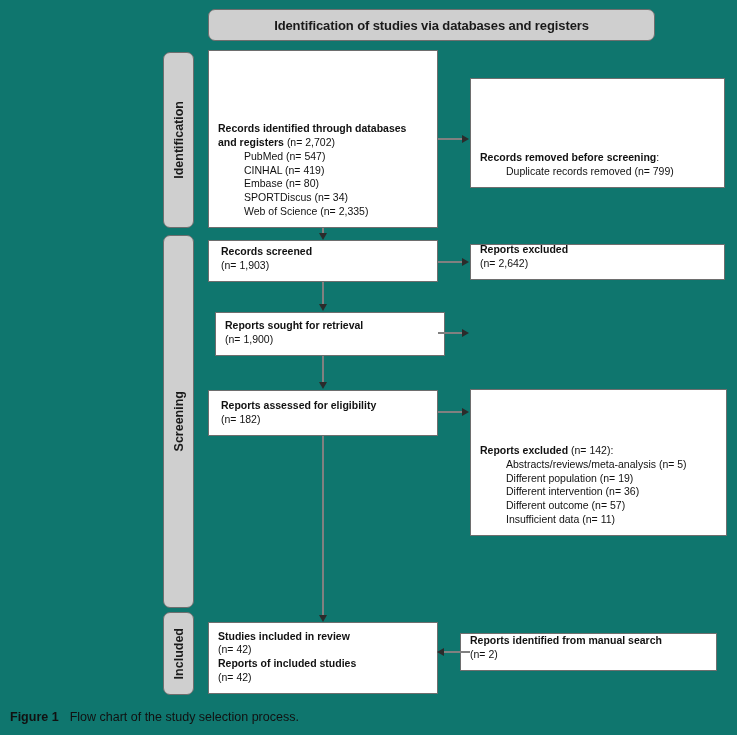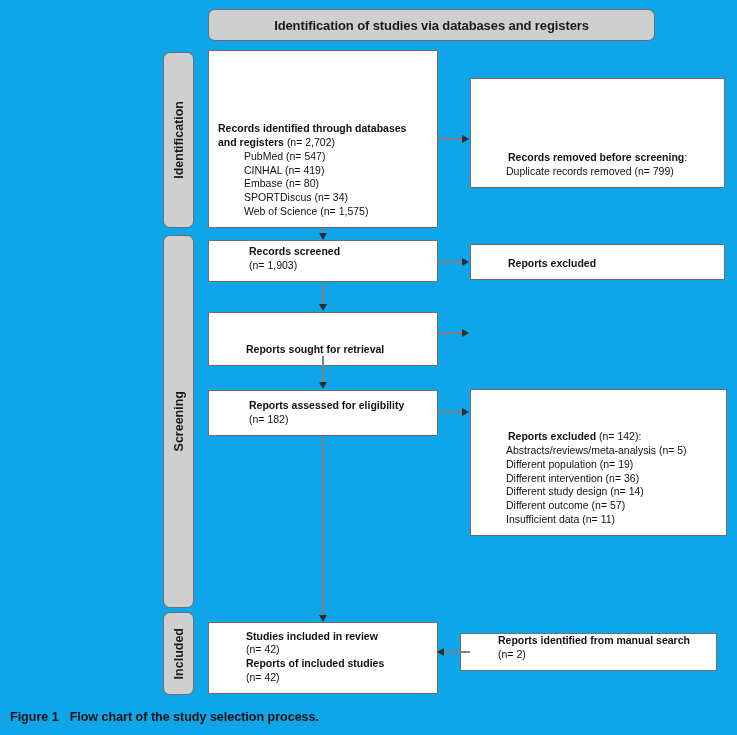--- a/index.html
+++ b/index.html
@@ -7,21 +7,21 @@
     margin: 0; padding: 0;
     width: 737px; height: 735px;
     background: #ffffff;
     font-family: "Liberation Sans", sans-serif;
   }
   #page {
     position: relative;
     width: 737px;
     height: 735px;
     overflow: hidden;
-    background: #0ea5e9;
+    background: #0f766e;
   }
 
   
   .section-header {
     position: absolute;
     left: 208px; top: 9px;
     width: 447px; height: 32px;
     background: #cfcfcf;
     border: 1px solid #6e6e6e;
     border-radius: 7px;
@@ -74,26 +74,26 @@
     display: flex;
     flex-direction: column;
     justify-content: flex-end;
   }
   .box .ttl { font-weight: bold; }
   .box .n   { font-weight: normal; }
   .sub {
     padding-left: 26px;
     white-space: nowrap;
   }
-  .line { white-space: nowrap; margin-left: 28px; }
+  .line { white-space: nowrap; }
 
   
   #box-identified   { left: 208px; top: 50px;  width: 230px; height: 178px; }
   #box-screened     { left: 208px; top: 240px; width: 230px; height: 42px; padding-left: 12px; }
-  #box-sought       { left: 208px; top: 312px; width: 230px; height: 54px; }
+  #box-sought       { left: 215px; top: 312px; width: 230px; height: 44px; }
   #box-assessed     { left: 208px; top: 390px; width: 230px; height: 46px; padding-left: 12px; }
   #box-included     { left: 208px; top: 622px; width: 230px; height: 72px; }
 
   
   #box-removed      { left: 470px; top: 78px;  width: 255px; height: 110px; }
   #box-excl1        { left: 470px; top: 244px; width: 255px; height: 36px; }
   #box-notretrieved { left: 470px; top: 314px; width: 255px; height: 38px; }
   #box-excl2        { left: 470px; top: 389px; width: 257px; height: 147px; }
   #box-manual       { left: 460px; top: 633px; width: 257px; height: 38px; }
 
@@ -132,21 +132,21 @@
 
   
   #caption {
     position: absolute;
     left: 10px; top: 710px;
     font-size: 12.5px;
     color: #111;
     white-space: nowrap;
   }
   #caption .cap-label { font-weight: bold; }
-  #caption .cap-text  { font-weight: bold; margin-left: 11px; }
+  #caption .cap-text  { font-weight: normal; margin-left: 11px; }
 </style>
 </head>
 <body>
 
 <div id="page">
 
   <div class="section-header">Identification of studies via databases and registers</div>
 
   <div class="stage-label" id="stage-identification">
     <span>Identification</span>
@@ -160,58 +160,59 @@
 
   <div class="box vcenter" id="box-identified">
     <div>
       <span class="ttl">Records identified through databases and registers</span>
       <span class="n">(n= 2,702)</span>
     </div>
     <div class="sub">PubMed  (n= 547)</div>
     <div class="sub">CINHAL  (n= 419)</div>
     <div class="sub">Embase (n= 80)</div>
     <div class="sub">SPORTDiscus (n= 34)</div>
-    <div class="sub">Web of Science (n= 1,575)</div>
+    <div class="sub">Web of Science (n= 2,335)</div>
   </div>
 
   <div class="box vcenter" id="box-removed">
     <div class="line">
       <span class="ttl">Records removed before screening</span><span class="n">:</span>
     </div>
     <div class="sub">Duplicate records removed (n= 799)</div>
   </div>
 
   <div class="box vcenter" id="box-screened">
     <div class="ttl line">Records screened</div>
     <div class="n line">(n= 1,903)</div>
   </div>
 
   <div class="box vcenter" id="box-excl1">
     <div class="ttl line">Reports excluded</div>
+    <div class="n line">(n= 2,642)</div>
   </div>
 
   <div class="box vcenter" id="box-sought">
     <div class="ttl line">Reports sought for retrieval</div>
+    <div class="n line">(n= 1,900)</div>
   </div>
 
 
   <div class="box vcenter" id="box-assessed">
     <div class="ttl line">Reports assessed for eligibility</div>
     <div class="n line">(n= 182)</div>
   </div>
 
   <div class="box vcenter" id="box-excl2">
     <div class="line">
       <span class="ttl">Reports excluded</span>
       <span class="n">(n= 142):</span>
     </div>
     <div class="sub">Abstracts/reviews/meta-analysis (n= 5)</div>
     <div class="sub">Different population  (n= 19)</div>
     <div class="sub">Different intervention  (n= 36)</div>
-    <div class="sub">Different study design (n= 14)</div>
     <div class="sub">Different outcome (n= 57)</div>
     <div class="sub">Insufficient data (n= 11)</div>
   </div>
 
   <div class="box vcenter" id="box-included">
     <div class="ttl line">Studies included in review</div>
     <div class="n line">(n= 42)</div>
     <div class="ttl line">Reports of included studies</div>
     <div class="n line">(n= 42)</div>
   </div>

